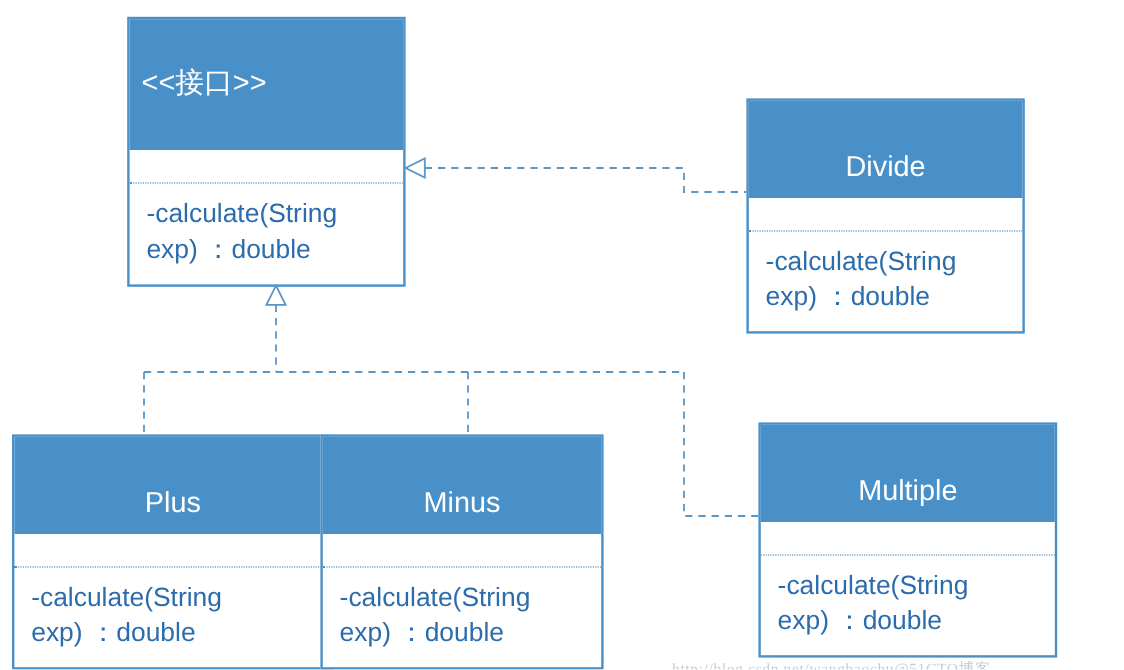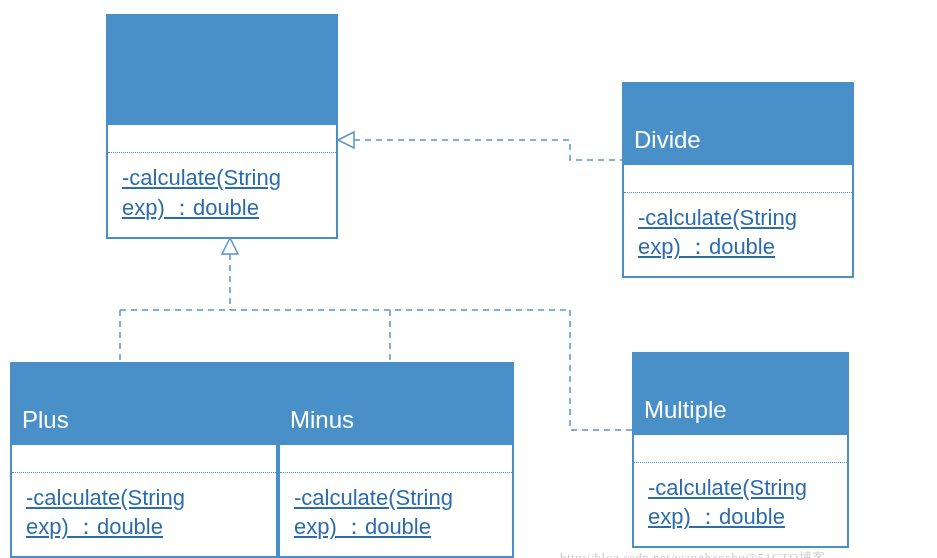--- a/index.html
+++ b/index.html
@@ -19,53 +19,53 @@
   .uml-header {
     background: #4a90c8;
     color: #fff;
     padding: 6px 10px;
     font-size: 24px;
     line-height: 1.35;
     white-space: pre-line;
   }
   .uml-header.single {
     padding: 8px 10px;
+    text-align: center;
   }
   .uml-attrs {
     height: 28px;
     border-bottom: 1px dotted #4a90c8;
   }
   .uml-methods {
     padding: 10px 14px 14px 14px;
     color: #2b6cad;
     font-size: 22px;
     line-height: 1.35;
     white-space: pre-line;
-    text-decoration: underline;
   }
   .watermark {
     position: absolute;
     font-family: "SimSun", serif;
     font-size: 13px;
     color: rgba(0,0,0,0.22);
     letter-spacing: 0.5px;
   }
   svg.connectors {
     position: absolute;
     top: 0; left: 0;
     width: 937px; height: 558px;
     pointer-events: none;
   }
 </style>
 </head>
 <body>
 
 <div class="uml-class" style="left:106px; top:14px; width:232px;">
   <div class="uml-header">
-    <br>
+    <span>&lt;&lt;接口&gt;&gt;</span><br>
   </div>
   <div class="uml-attrs"></div>
   <div class="uml-methods">-calculate(String
 exp) ：double</div>
 </div>
 
 <div class="uml-class" style="left:622px; top:82px; width:232px;">
   <div class="uml-header single">
     <span>Divide</span>
   </div>
@@ -76,30 +76,30 @@
 
 <div class="uml-class" style="left:10px; top:362px; width:268px;">
   <div class="uml-header single">
     <span>Plus</span>
   </div>
   <div class="uml-attrs"></div>
   <div class="uml-methods">-calculate(String
 exp) ：double</div>
 </div>
 
-<div class="uml-class" style="left:278px; top:362px; width:236px;">
+<div class="uml-class" style="left:267px; top:362px; width:236px;">
   <div class="uml-header single">
     <span>Minus</span>
   </div>
   <div class="uml-attrs"></div>
   <div class="uml-methods">-calculate(String
 exp) ：double</div>
 </div>
 
-<div class="uml-class" style="left:632px; top:352px; width:217px;">
+<div class="uml-class" style="left:632px; top:352px; width:249px;">
   <div class="uml-header single">
     <span>Multiple</span>
   </div>
   <div class="uml-attrs"></div>
   <div class="uml-methods">-calculate(String
 exp) ：double</div>
 </div>
 
 <svg class="connectors">
 

